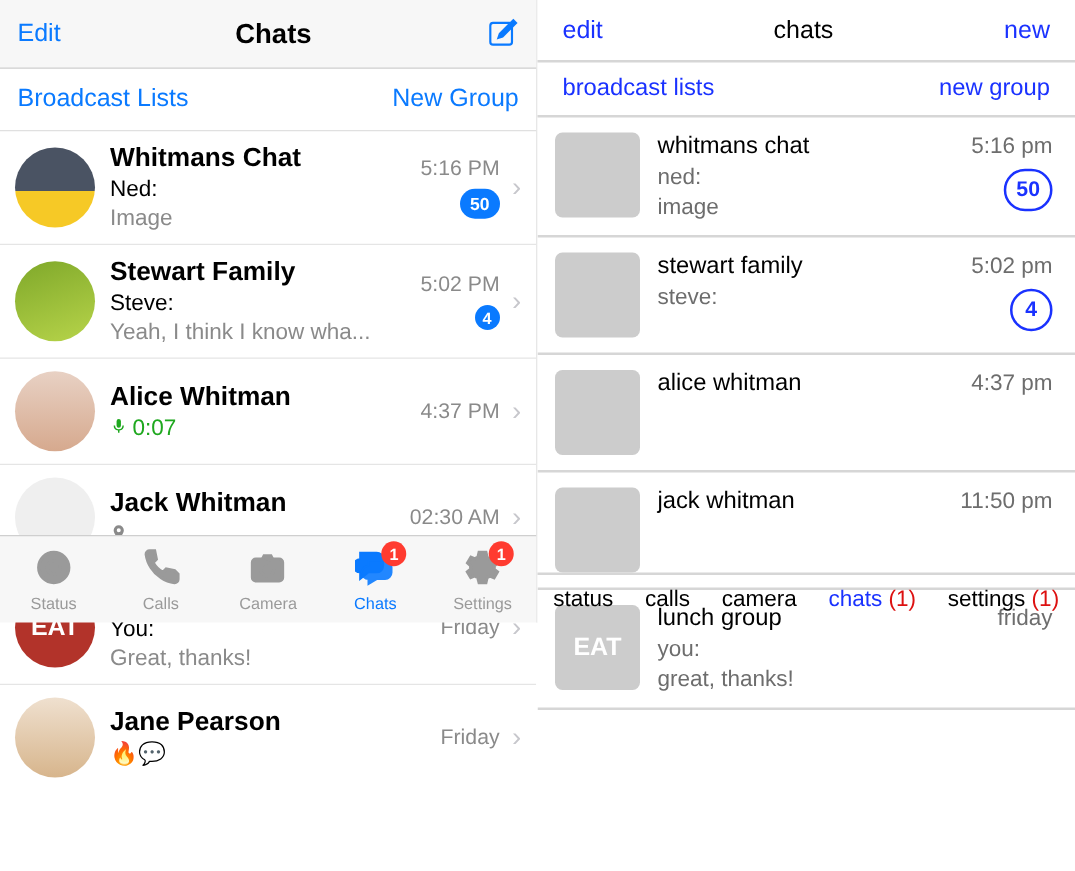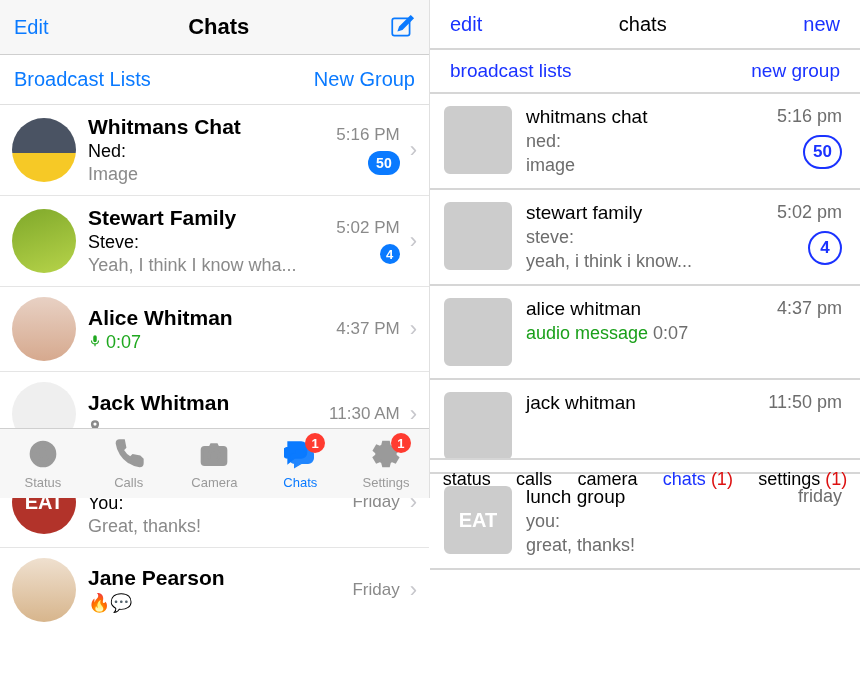--- a/index.html
+++ b/index.html
@@ -137,21 +137,21 @@
         <div class="ios-avatar av4"></div>
         <div class="ios-col">
           <div class="ios-name">Jack Whitman</div>
           <div class="ios-preview">
             <span class="pin-ico"><svg viewBox="0 0 24 24">
                 <path d="M12 2a7 7 0 0 0-7 7c0 5 7 13 7 13s7-8 7-13a7 7 0 0 0-7-7zm0 9.5A2.5 2.5 0 1 1 12 6a2.5 2.5 0 0 1 0 5.5z"></path>
               </svg></span>
           </div>
         </div>
         <div class="ios-meta">
-          <div class="ios-time">11:30 AM</div>
+          <div class="ios-time">02:30 AM</div>
         </div>
         <div class="ios-chev">›</div>
       </div>
       <div class="ios-row">
         <div class="ios-avatar av5">EAT</div>
         <div class="ios-col">
           <div class="ios-name">Lunch Group</div>
           <div class="ios-sender">You:</div>
           <div class="ios-preview">Great, thanks!</div>
         </div>
@@ -238,32 +238,30 @@
         <div class="r-meta">
           <div class="r-time">5:16 pm</div>
           <div class="r-badge">50</div>
         </div>
       </div>
       <div class="r-row">
         <div class="r-avatar av2"></div>
         <div class="r-col">
           <div class="r-name">stewart family</div>
           <div class="r-sender">steve:</div>
-          <div class="r-preview">yeah, i think i know...</div>
         </div>
         <div class="r-meta">
           <div class="r-time">5:02 pm</div>
           <div class="r-badge">4</div>
         </div>
       </div>
       <div class="r-row">
         <div class="r-avatar av3"></div>
         <div class="r-col">
           <div class="r-name">alice whitman</div>
-          <div class="r-preview"><span class="audio">audio message</span> <span>0:07</span></div>
         </div>
         <div class="r-meta">
           <div class="r-time">4:37 pm</div>
         </div>
       </div>
       <div class="r-row">
         <div class="r-avatar av4"></div>
         <div class="r-col">
           <div class="r-name">jack whitman</div>
         </div>

